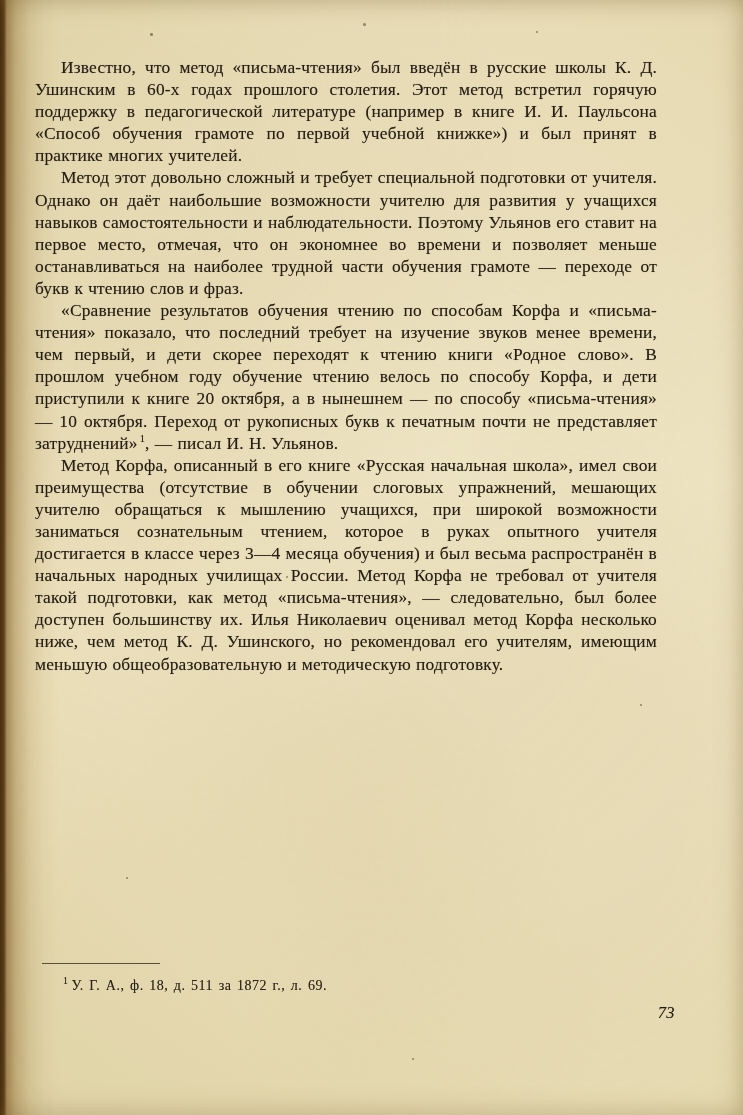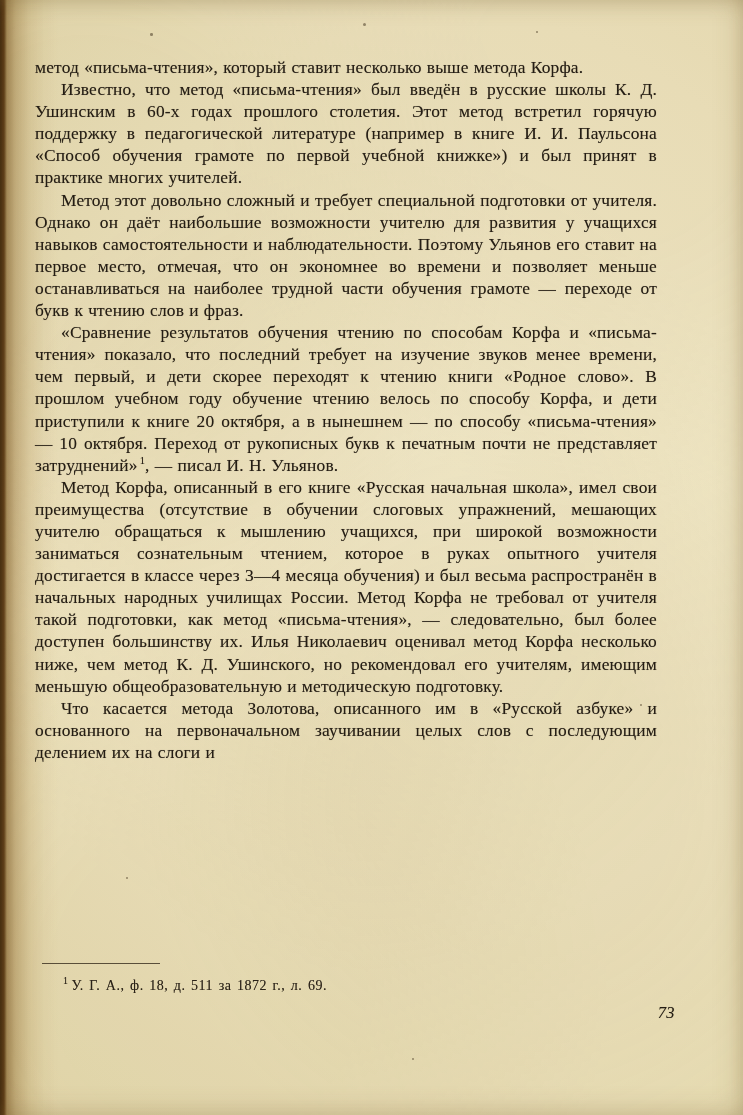--- a/index.html
+++ b/index.html
@@ -169,31 +169,29 @@
     <span class="speck" style="left:363px;  top:23px;  width:3px;   height:3px;"></span>
     <span class="speck" style="left:536px;  top:31px;  width:1.8px; height:1.8px;"></span>
     <span class="speck" style="left:286px;  top:576px; width:2px;   height:2px;"></span>
     <span class="speck" style="left:640px;  top:704px; width:1.8px; height:1.8px;"></span>
     <span class="speck" style="left:412px;  top:1058px;width:2px;   height:2px;"></span>
     <span class="speck" style="left:126px;  top:877px; width:2.2px; height:2.2px;"></span>
   </div>
 
   <div class="textblock">
 
-    <p class="para first">метод «письма-чтения», который ставит несколько выше метода Корфа.</p>
 
     <p class="para">Известно, что метод «письма-чтения» был введён в русские школы К. Д. Ушинским в 60-х годах прошлого столетия. Этот метод встретил горячую поддержку в педагогической литературе (например в книге И. И. Паульсона «Способ обучения грамоте по первой учебной книжке») и был принят в практике многих учителей.</p>
 
     <p class="para">Метод этот довольно сложный и требует специальной подготовки от учителя. Однако он даёт наибольшие возможности учителю для развития у учащихся навыков самостоятельности и наблюдательности. Поэтому Ульянов его ставит на первое место, отмечая, что он экономнее во времени и позволяет меньше останавливаться на наиболее трудной части обучения грамоте — переходе от букв к чтению слов и фраз.</p>
 
     <p class="para"><span>«Сравнение результатов обучения чтению по способам Корфа и «письма-чтения» показало, что последний требует на изучение звуков менее времени, чем первый, и дети скорее переходят к чтению книги «Родное слово». В прошлом учебном году обучение чтению велось по способу Корфа, и дети приступили к книге 20 октября, а в нынешнем — по способу «письма-чтения» — 10 октября. Переход от рукописных букв к печатным почти не представляет затруднений»</span><sup class="fnref">1</sup><span>, — писал И. Н. Ульянов.</span></p>
 
     <p class="para">Метод Корфа, описанный в его книге «Русская начальная школа», имел свои преимущества (отсутствие в обучении слоговых упражнений, мешающих учителю обращаться к мышлению учащихся, при широкой возможности заниматься сознательным чтением, которое в руках опытного учителя достигается в классе через 3—4 месяца обучения) и был весьма распространён в начальных народных училищах России. Метод Корфа не требовал от учителя такой подготовки, как метод «письма-чтения», — следовательно, был более доступен большинству их. Илья Николаевич оценивал метод Корфа несколько ниже, чем метод К. Д. Ушинского, но рекомендовал его учителям, имеющим меньшую общеобразовательную и методическую подготовку.</p>
 
-    <p class="para">Что касается метода Золотова, описанного им в «Русской азбуке» и основанного на первоначальном заучивании целых слов с последующим делением их на слоги и</p>
 
   </div>
 
   <div class="footnote-rule"></div>
 
   <p class="footnote"><span class="marker">1</span><span>У. Г. А., ф. 18, д. 511 за 1872 г., л. 69.</span></p>
 
   <div class="folio">73</div>
 
   <div class="vignette"></div>

